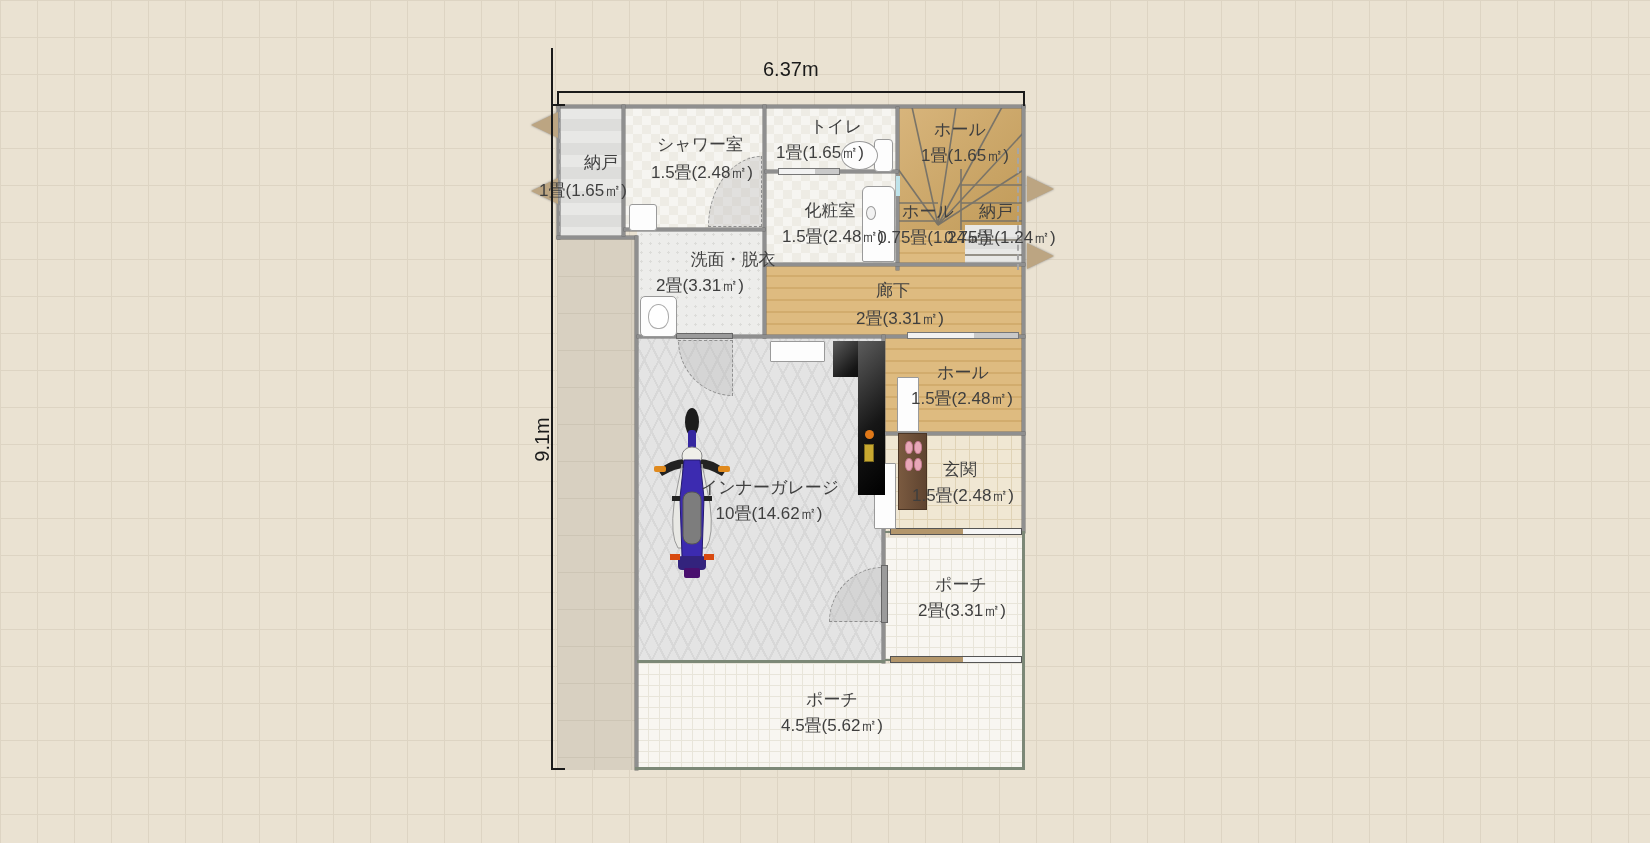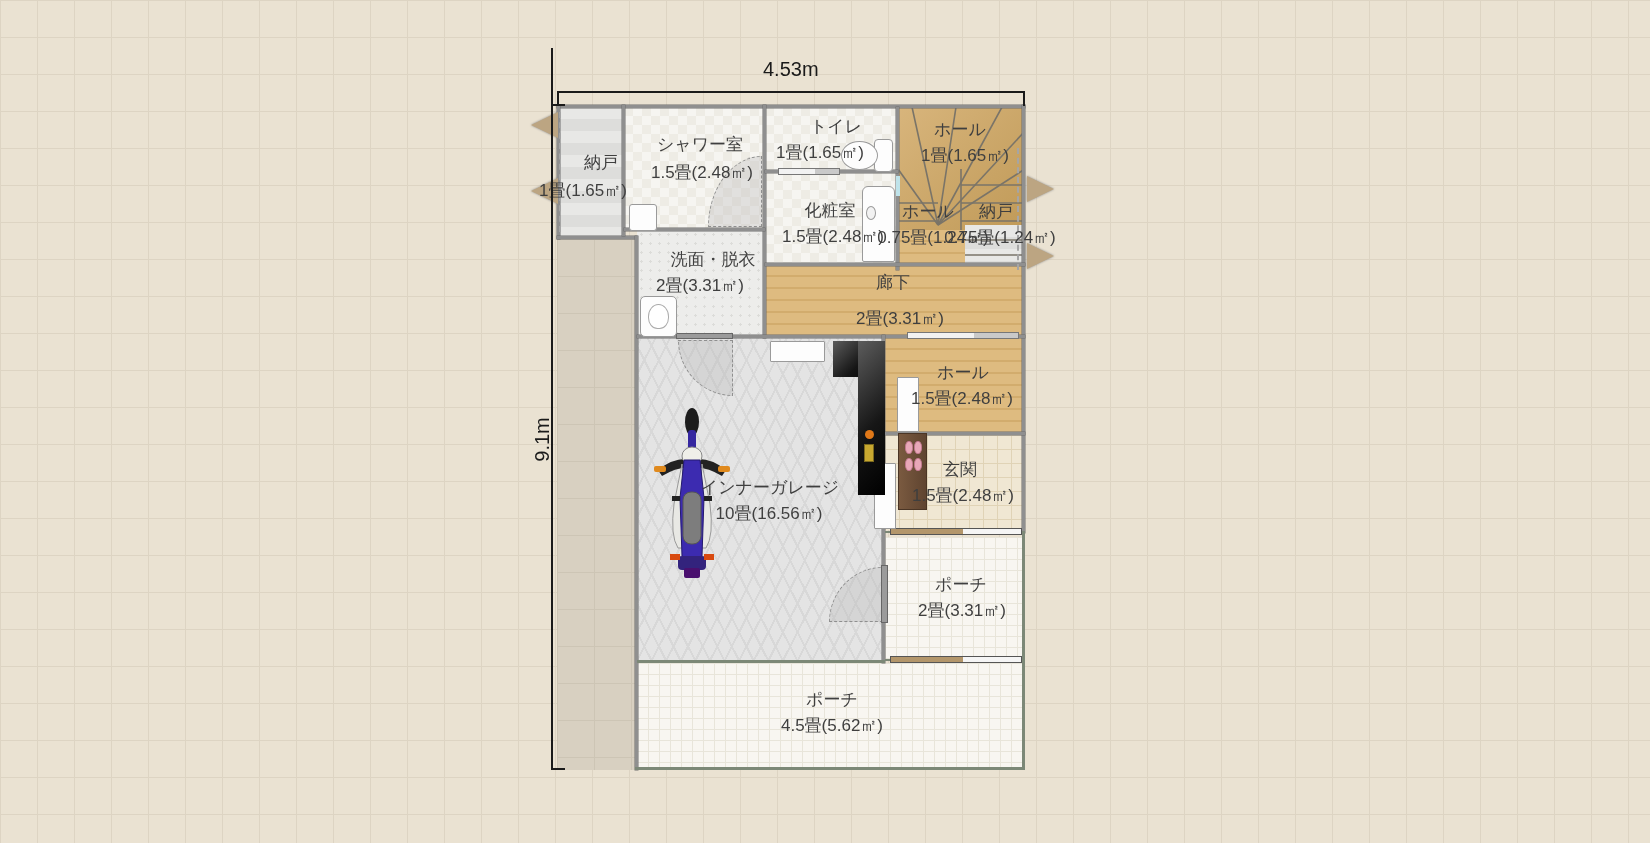--- a/index.html
+++ b/index.html
@@ -186,36 +186,36 @@
   <div class="lbl" style="left:836px; top:117px;">トイレ</div>
   <div class="lbl" style="left:820px; top:143px;">1畳(1.65㎡)</div>
   <div class="lbl" style="left:960px; top:120px;">ホール</div>
   <div class="lbl" style="left:965px; top:146px;">1畳(1.65㎡)</div>
   <div class="lbl" style="left:830px; top:201px;">化粧室</div>
   <div class="lbl" style="left:833px; top:227px;">1.5畳(2.48㎡)</div>
   <div class="lbl" style="left:928px; top:202px;">ホール</div>
   <div class="lbl" style="left:933px; top:228px;">0.75畳(1.24㎡)</div>
   <div class="lbl" style="left:996px; top:202px;">納戸</div>
   <div class="lbl" style="left:1000px; top:228px;">0.75畳(1.24㎡)</div>
-  <div class="lbl" style="left:713px; top:250px;">洗面・脱衣</div>
+  <div class="lbl" style="left:733px; top:250px;">洗面・脱衣</div>
   <div class="lbl" style="left:700px; top:276px;">2畳(3.31㎡)</div>
-  <div class="lbl" style="left:893px; top:273px;">廊下</div>
+  <div class="lbl" style="left:893px; top:281px;">廊下</div>
   <div class="lbl" style="left:900px; top:309px;">2畳(3.31㎡)</div>
   <div class="lbl" style="left:770px; top:478px;">インナーガレージ</div>
-  <div class="lbl" style="left:769px; top:504px;">10畳(16.56㎡)</div>
+  <div class="lbl" style="left:769px; top:504px;">10畳(14.62㎡)</div>
   <div class="lbl" style="left:963px; top:363px;">ホール</div>
   <div class="lbl" style="left:962px; top:389px;">1.5畳(2.48㎡)</div>
   <div class="lbl" style="left:960px; top:460px;">玄関</div>
   <div class="lbl" style="left:963px; top:486px;">1.5畳(2.48㎡)</div>
   <div class="lbl" style="left:961px; top:575px;">ポーチ</div>
   <div class="lbl" style="left:962px; top:601px;">2畳(3.31㎡)</div>
   <div class="lbl" style="left:832px; top:690px;">ポーチ</div>
   <div class="lbl" style="left:832px; top:716px;">4.5畳(5.62㎡)</div>
 
-  <div class="dimlbl" style="left:763px; top:58px;">4.53m</div>
+  <div class="dimlbl" style="left:763px; top:58px;">6.37m</div>
   <div class="dimline" style="left:557px; top:91px; width:468px; height:2px;"></div>
   <div class="dimline" style="left:557px; top:91px; width:2px; height:15px;"></div>
   <div class="dimline" style="left:1023px; top:91px; width:2px; height:15px;"></div>
   <div class="dimlbl" style="left:520px; top:428px; transform:rotate(-90deg); transform-origin:center;">9.1m</div>
   <div class="dimline" style="left:551px; top:48px; width:2px; height:722px;"></div>
   <div class="dimline" style="left:551px; top:104px; width:14px; height:2px;"></div>
   <div class="dimline" style="left:551px; top:768px; width:14px; height:2px;"></div>
 
 </div>
 

